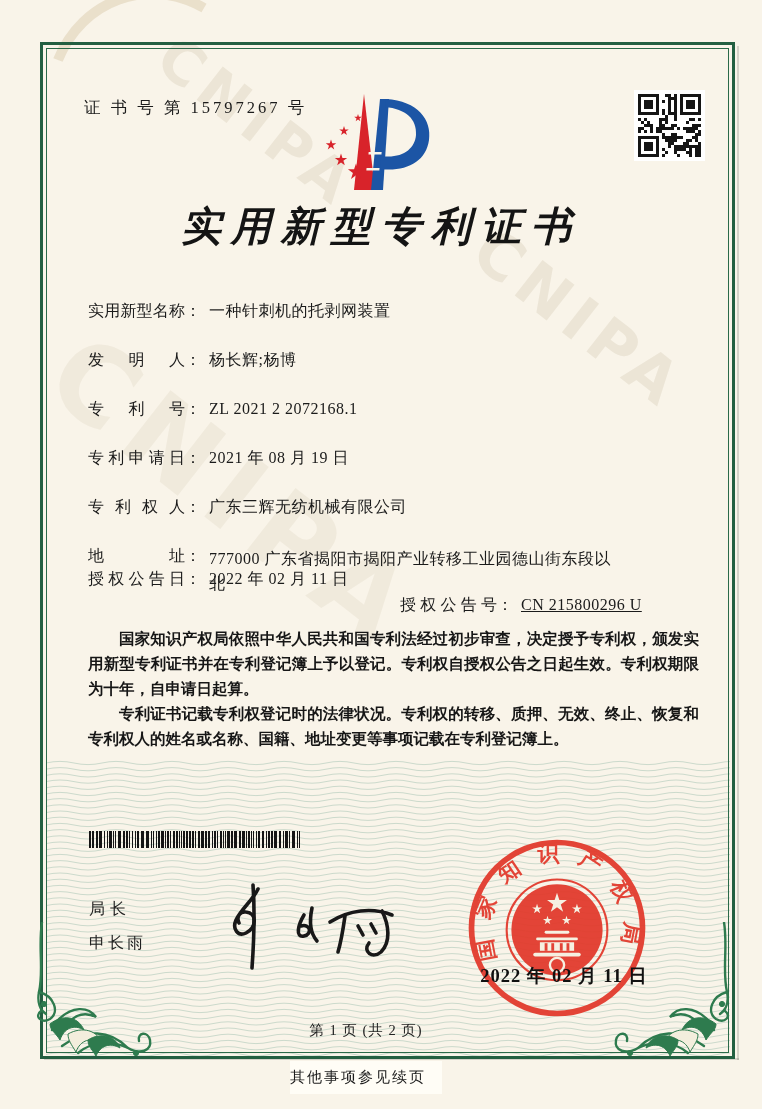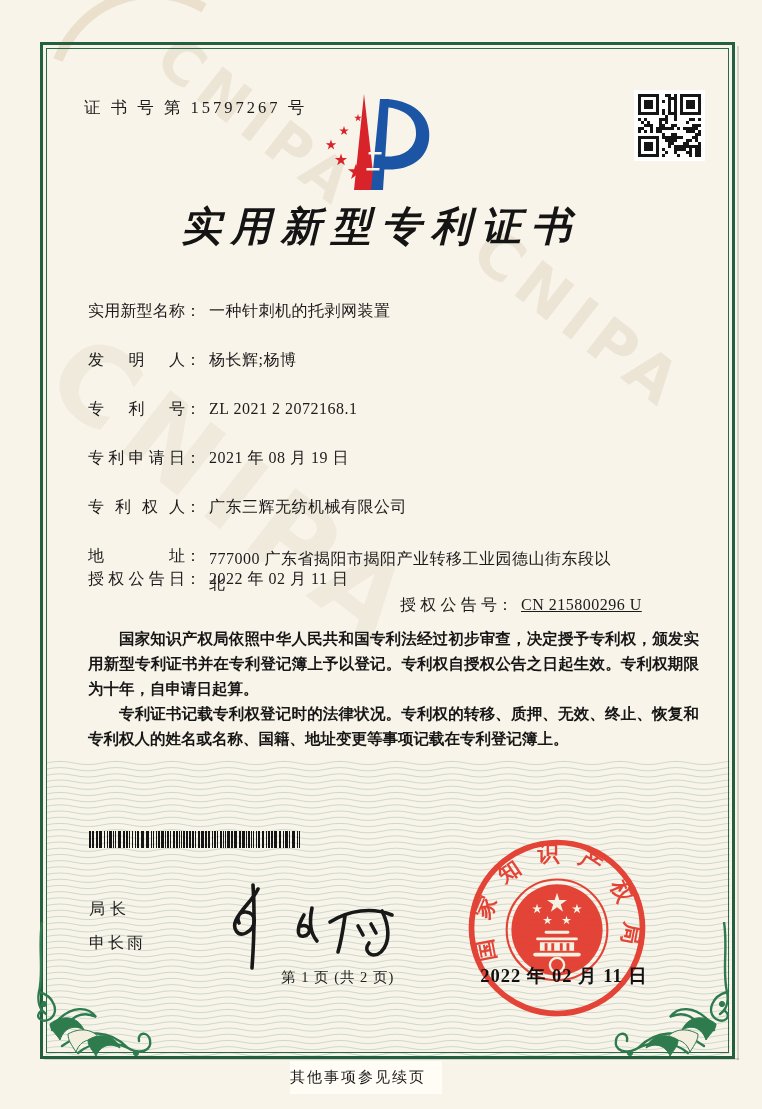--- a/index.html
+++ b/index.html
@@ -46,21 +46,21 @@
   .sig-name{position:absolute;left:89px;top:933px;font-size:16px;font-family:"Liberation Sans","DejaVu Sans",sans-serif;color:#202020;letter-spacing:3px;z-index:3;}
   .signature{position:absolute;left:212px;top:882px;z-index:3;}
 
   .seal{position:absolute;left:462px;top:833px;z-index:4;opacity:.94;}
   .seal-date{position:absolute;left:474px;top:963px;width:180px;text-align:center;font-size:18.5px;font-weight:700;color:#111;z-index:5;letter-spacing:1px;}
 
   .ornament{position:absolute;z-index:3;}
   .orn-left{left:28px;top:922px;}
   .orn-right{left:596px;top:922px;transform:scaleX(-1);}
 
-  .page-indicator{position:absolute;left:281px;top:968px;width:170px;font-size:14.5px;color:#222;z-index:3;letter-spacing:1px;}
+  .page-indicator{position:absolute;left:281px;top:1021px;width:170px;text-align:center;font-size:14.5px;color:#222;z-index:3;letter-spacing:1px;}
   .note-box{position:absolute;left:290px;top:1061px;width:152px;height:33px;background:#fffdf6;z-index:3;line-height:33px;font-size:15px;color:#1b1b1b;letter-spacing:2px;}
 </style>
 </head>
 <body>
 
 <div class="page">
 
   <svg class="paper-arc" width="160" height="90" viewBox="0 0 160 90">
     <path d="M6,78 C30,18 96,-6 152,26" fill="none" stroke="rgba(206,185,148,.35)" stroke-width="10"></path>
   </svg>

